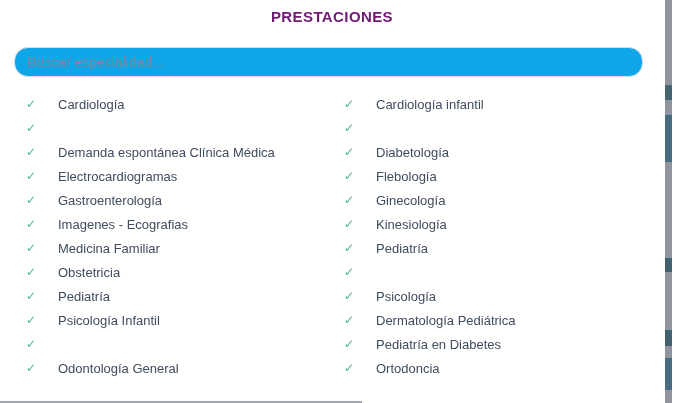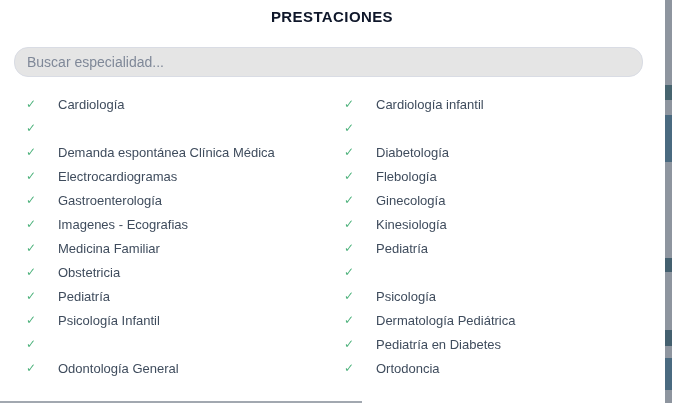--- a/index.html
+++ b/index.html
@@ -14,40 +14,40 @@
     height: 403px;
     background: #ffffff;
     overflow: hidden;
   }
   .page-title {
     position: absolute;
     top: 8px;
     left: 0;
     width: 664px;
     text-align: center;
-    color: #0f172a;
+    color: #701a75;
     font-size: 15px;
     font-weight: bold;
     letter-spacing: 0.4px;
   }
   .search-input {
     position: absolute;
     top: 47px;
     left: 14px;
     width: 629px;
     height: 30px;
     box-sizing: border-box;
     border: 1px solid #d9dce4;
     border-radius: 14px;
     padding: 0 12px;
     font-family: "Liberation Sans", "DejaVu Sans", sans-serif;
     font-size: 14px;
     color: #3f4c5d;
     outline: none;
-    background: #e5e5e5;
+    background: #0ea5e9;
   }
   .search-input::placeholder {
     color: #7f8898;
     opacity: 1;
   }
   .list-area {
     position: absolute;
     top: 92px;
     left: 0;
     width: 664px;

